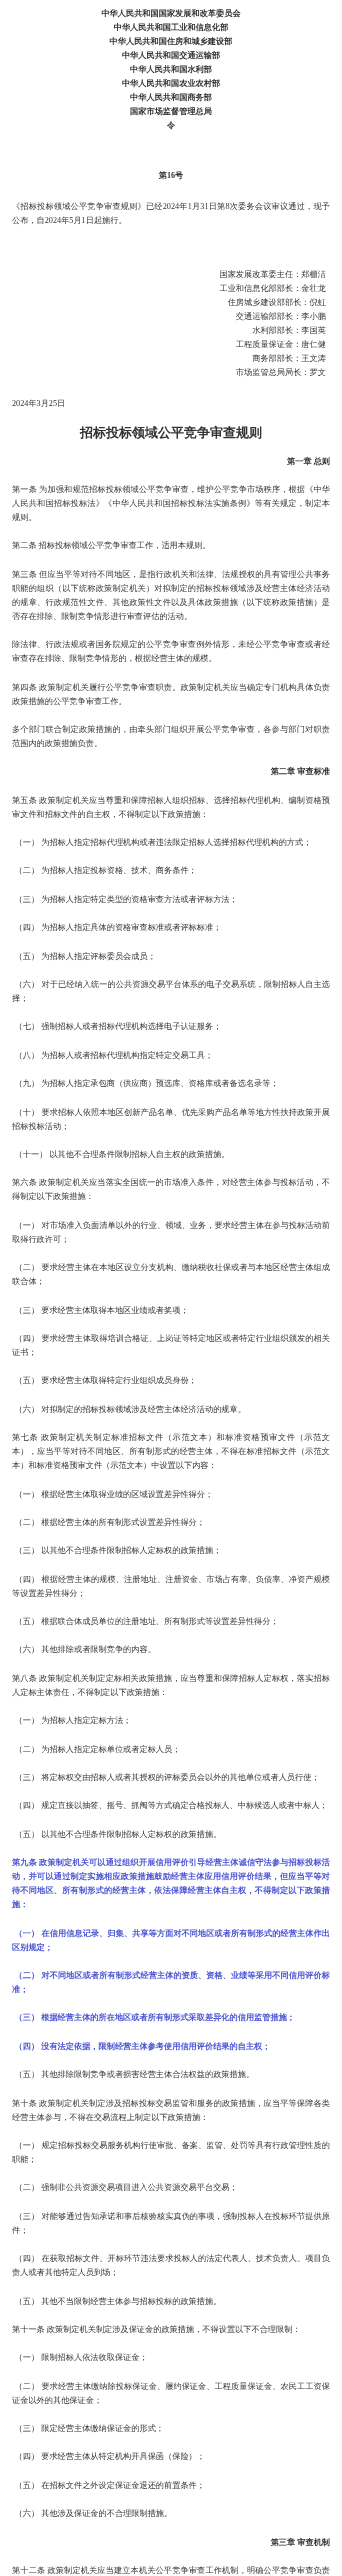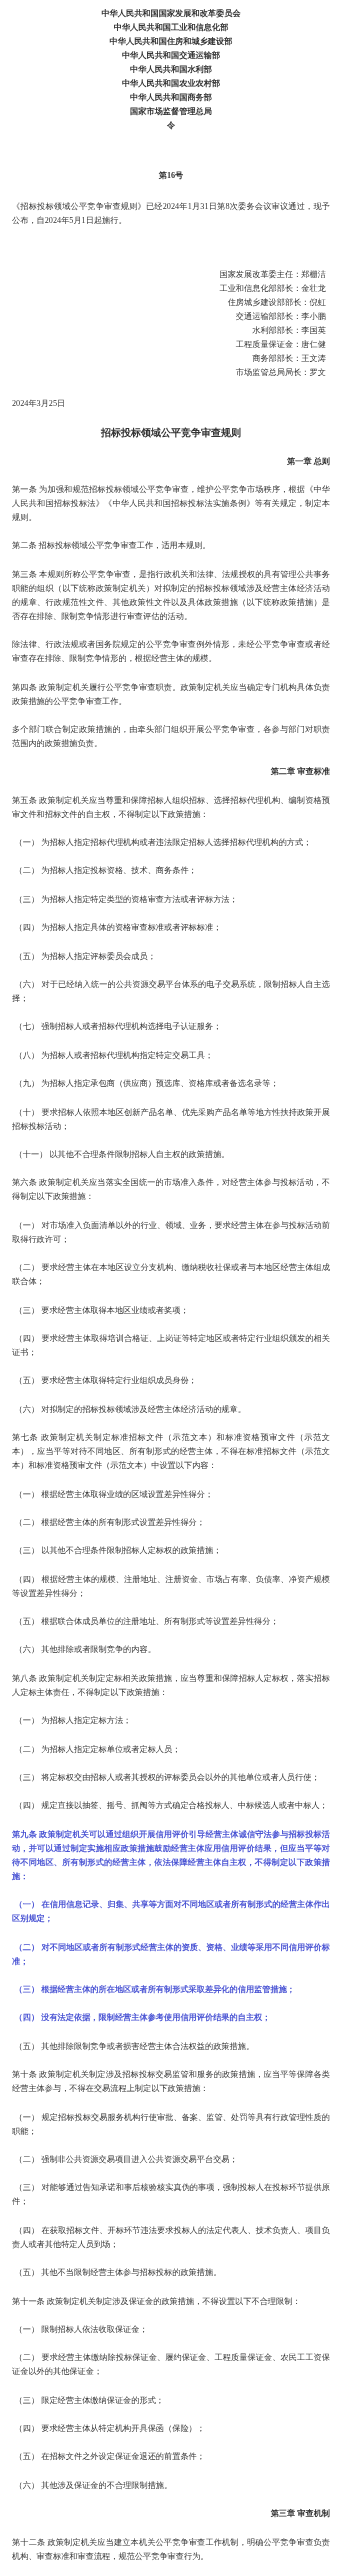--- a/index.html
+++ b/index.html
@@ -40,21 +40,21 @@
   .sign-line { line-height: 14px; }
   .pub-date {
     text-align: left;
     padding-right: 5.2px;
     margin-top: 17px;
     line-height: 14px;
   }
   .doc-title {
     text-align: center;
     font-weight: bold;
-    font-size: 10px;
+    font-size: 13px;
     line-height: 14px;
     margin: 15.5px 0 0 0;
   }
   .chapter {
     text-align: right;
     font-weight: bold;
     line-height: 14px;
     margin: 14.4px 0;
   }
   .para {
@@ -103,21 +103,21 @@
   </div>
 
   <div class="pub-date">2024年3月25日</div>
 
   <div class="doc-title">招标投标领域公平竞争审查规则</div>
 
   <div id="article-body">
       <p class="chapter">第一章 总则</p>
       <p class="para">第一条 为加强和规范招标投标领域公平竞争审查，维护公平竞争市场秩序，根据《中华人民共和国招标投标法》《中华人民共和国招标投标法实施条例》等有关规定，制定本规则。</p>
       <p class="para">第二条 招标投标领域公平竞争审查工作，适用本规则。</p>
-      <p class="para">第三条 本规则所称公平竞争审查，是指行政机关和法律、法规授权的具有管理公共事务职能的组织（以下统称政策制定机关）对拟制定的招标投标领域涉及经营主体经济活动的规章、行政规范性文件、其他政策性文件以及具体政策措施（以下统称政策措施）是否存在排除、限制竞争情形进行审查评估的活动。</p>
+      <p class="para">第三条 但应当平等对待不同地区，是指行政机关和法律、法规授权的具有管理公共事务职能的组织（以下统称政策制定机关）对拟制定的招标投标领域涉及经营主体经济活动的规章、行政规范性文件、其他政策性文件以及具体政策措施（以下统称政策措施）是否存在排除、限制竞争情形进行审查评估的活动。</p>
       <p class="para">除法律、行政法规或者国务院规定的公平竞争审查例外情形，未经公平竞争审查或者经审查存在排除、限制竞争情形的，根据经营主体的规模。</p>
       <p class="para">第四条 政策制定机关履行公平竞争审查职责。政策制定机关应当确定专门机构具体负责政策措施的公平竞争审查工作。</p>
       <p class="para">多个部门联合制定政策措施的，由牵头部门组织开展公平竞争审查，各参与部门对职责范围内的政策措施负责。</p>
       <p class="chapter">第二章 审查标准</p>
       <p class="para">第五条 政策制定机关应当尊重和保障招标人组织招标、选择招标代理机构、编制资格预审文件和招标文件的自主权，不得制定以下政策措施：</p>
       <p class="item">（一） 为招标人指定招标代理机构或者违法限定招标人选择招标代理机构的方式；</p>
       <p class="item">（二） 为招标人指定投标资格、技术、商务条件；</p>
       <p class="item">（三） 为招标人指定特定类型的资格审查方法或者评标方法；</p>
       <p class="item">（四） 为招标人指定具体的资格审查标准或者评标标准；</p>
       <p class="item">（五） 为招标人指定评标委员会成员；</p>
@@ -139,20 +139,21 @@
       <p class="item">（二） 根据经营主体的所有制形式设置差异性得分；</p>
       <p class="item">（三） 以其他不合理条件限制招标人定标权的政策措施；</p>
       <p class="item">（四） 根据经营主体的规模、注册地址、注册资金、市场占有率、负债率、净资产规模等设置差异性得分；</p>
       <p class="item">（五） 根据联合体成员单位的注册地址、所有制形式等设置差异性得分；</p>
       <p class="item">（六） 其他排除或者限制竞争的内容。</p>
       <p class="para">第八条 政策制定机关制定定标相关政策措施，应当尊重和保障招标人定标权，落实招标人定标主体责任，不得制定以下政策措施：</p>
       <p class="item">（一） 为招标人指定定标方法；</p>
       <p class="item">（二） 为招标人指定定标单位或者定标人员；</p>
       <p class="item">（三） 将定标权交由招标人或者其授权的评标委员会以外的其他单位或者人员行使；</p>
       <p class="item">（四） 规定直接以抽签、摇号、抓阄等方式确定合格投标人、中标候选人或者中标人；</p>
+      <p class="item">（五） 以其他不合理条件限制招标人定标权的政策措施。</p>
       <p class="para hl" style="color: rgb(75, 85, 212);">第九条 政策制定机关可以通过组织开展信用评价引导经营主体诚信守法参与招标投标活动，并可以通过制定实施相应政策措施鼓励经营主体应用信用评价结果，但应当平等对待不同地区、所有制形式的经营主体，依法保障经营主体自主权，不得制定以下政策措施：</p>
       <p class="item hl" style="color: rgb(75, 85, 212);">（一） 在信用信息记录、归集、共享等方面对不同地区或者所有制形式的经营主体作出区别规定；</p>
       <p class="item hl" style="color: rgb(75, 85, 212);">（二） 对不同地区或者所有制形式经营主体的资质、资格、业绩等采用不同信用评价标准；</p>
       <p class="item hl" style="color: rgb(75, 85, 212);">（三） 根据经营主体的所在地区或者所有制形式采取差异化的信用监管措施；</p>
       <p class="item hl" style="color: rgb(75, 85, 212);">（四） 没有法定依据，限制经营主体参考使用信用评价结果的自主权；</p>
       <p class="item">（五） 其他排除限制竞争或者损害经营主体合法权益的政策措施。</p>
       <p class="para">第十条 政策制定机关制定涉及招标投标交易监管和服务的政策措施，应当平等保障各类经营主体参与，不得在交易流程上制定以下政策措施：</p>
       <p class="item">（一） 规定招标投标交易服务机构行使审批、备案、监管、处罚等具有行政管理性质的职能；</p>
       <p class="item">（二） 强制非公共资源交易项目进入公共资源交易平台交易；</p>
       <p class="item">（三） 对能够通过告知承诺和事后核验核实真伪的事项，强制投标人在投标环节提供原件；</p>

